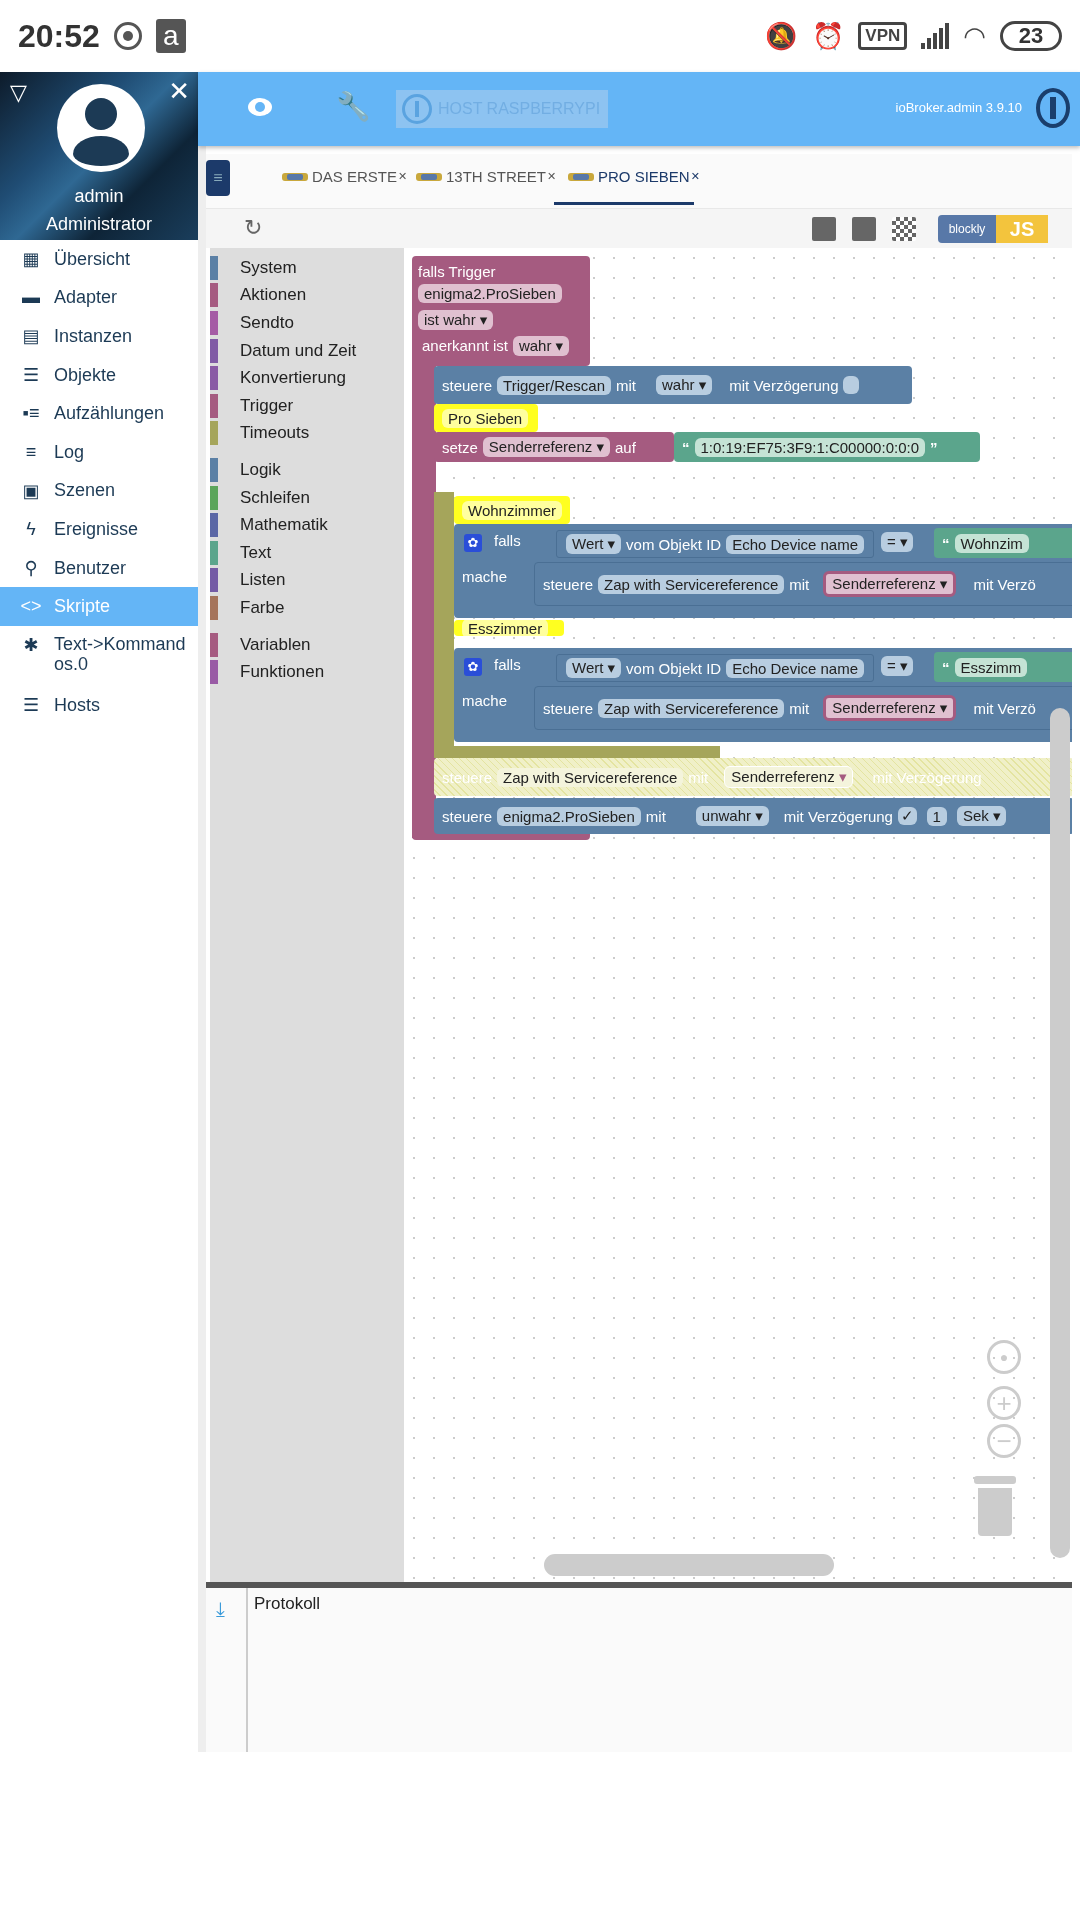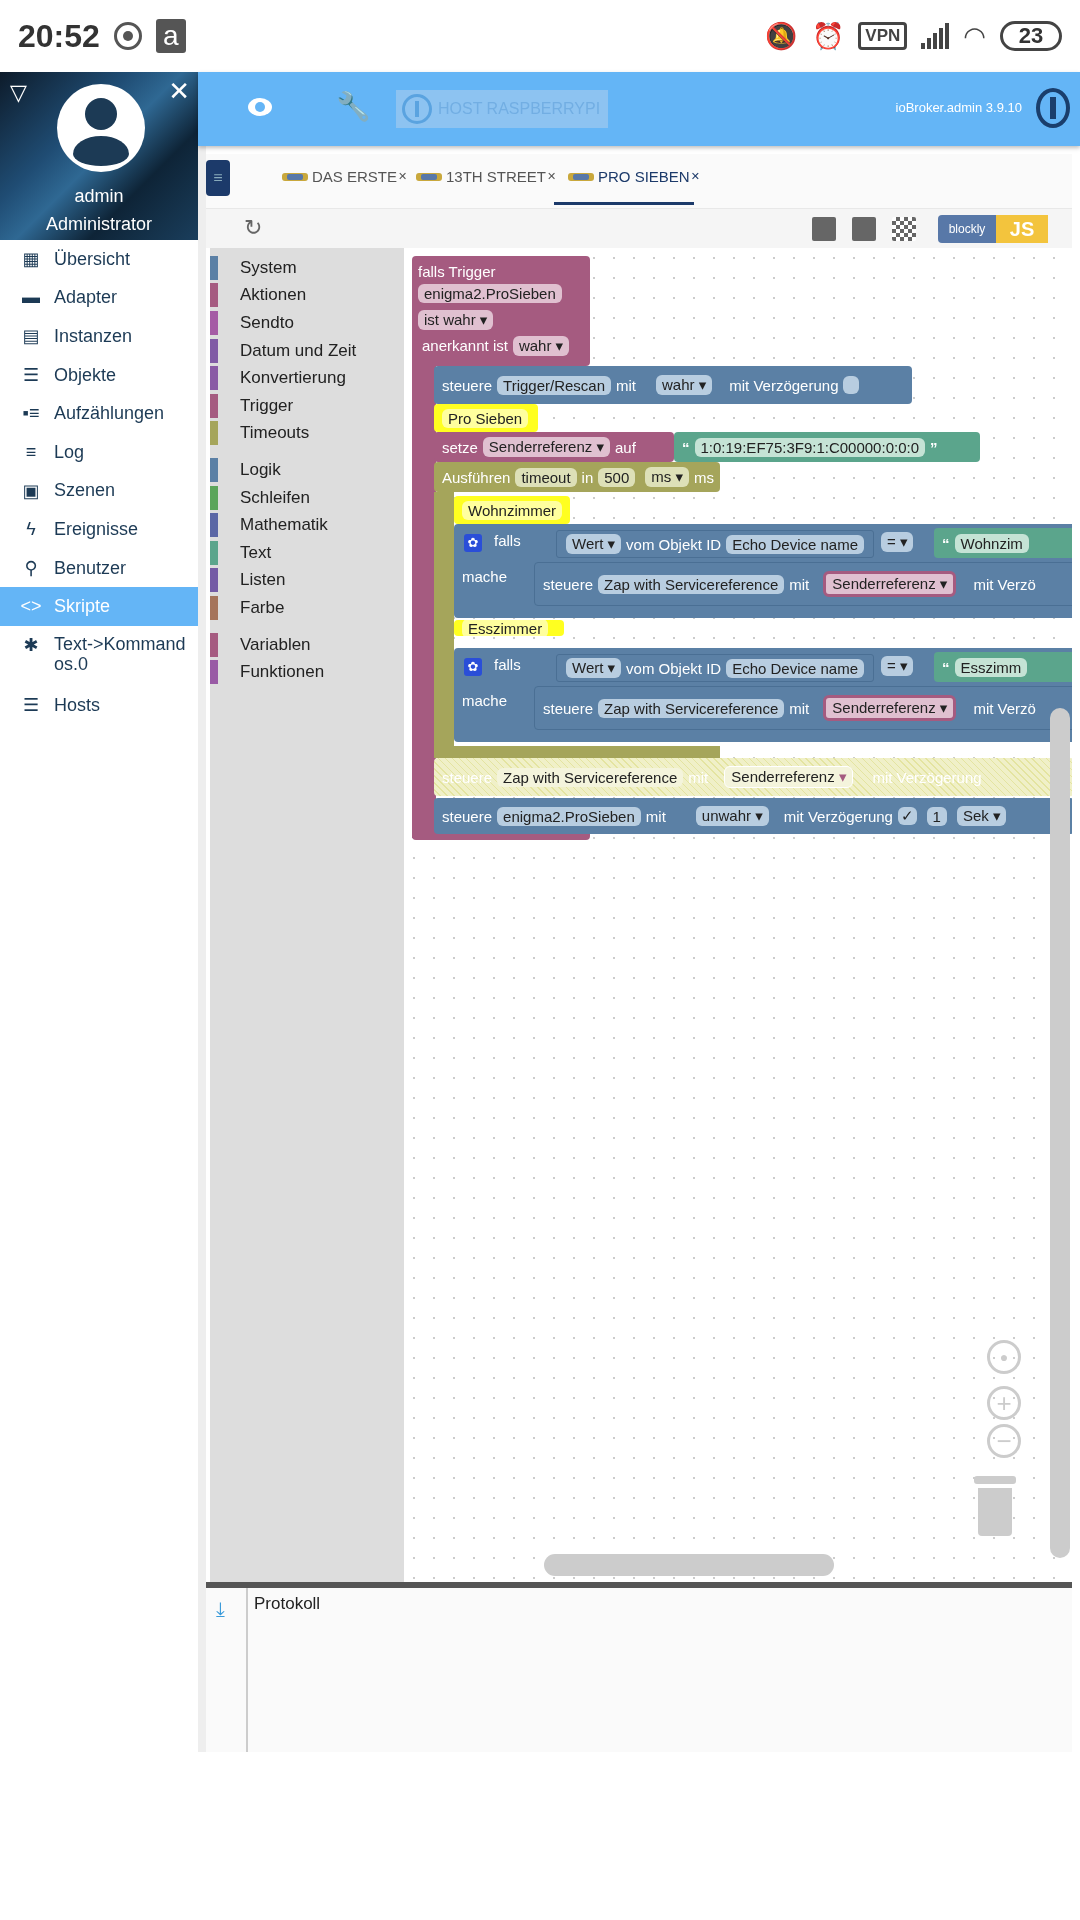--- a/index.html
+++ b/index.html
@@ -307,28 +307,20 @@
     <span>setze</span>
     <span class="pill p-m"><span>Senderreferenz</span> ▾</span>
     <span>auf</span>
   </div>
   <div class="blk grn" style="left:270px;top:184px;width:306px;height:30px">
     <span style="font-weight:bold">“</span>
     <span class="pill p-g">1:0:19:EF75:3F9:1:C00000:0:0:0</span>
     <span style="font-weight:bold">”</span>
   </div>
 
-  <div class="blk olv" style="left:30px;top:214px;width:286px;height:30px">
-    <span>Ausführen</span>
-    <span class="pill p-o">timeout</span>
-    <span>in</span>
-    <span class="pill p-o">500</span>
-    <span class="pill p-o"><span>ms</span> ▾</span>
-    <span>ms</span>
-  </div>
   <div class="olv" style="position:absolute;left:30px;top:244px;width:20px;height:260px"></div>
   <div class="olv" style="position:absolute;left:30px;top:498px;width:286px;height:12px"></div>
 
   <div class="blk yel" style="left:50px;top:248px;width:116px;height:28px">
       <span class="pill p-y" style="margin:0">Wohnzimmer</span>
     </div>
   <div class="blk blu" style="left:50px;top:276px;width:640px;height:94px;display:block;padding:0">
     <div style="position:absolute;left:10px;top:10px;width:18px;height:18px;background:#2a4ed8;border-radius:3px;color:#fff;font-size:13px;text-align:center;line-height:18px">✿</div>
     <span style="position:absolute;left:40px;top:8px">falls</span>
     <span style="position:absolute;left:8px;top:44px">mache</span>

